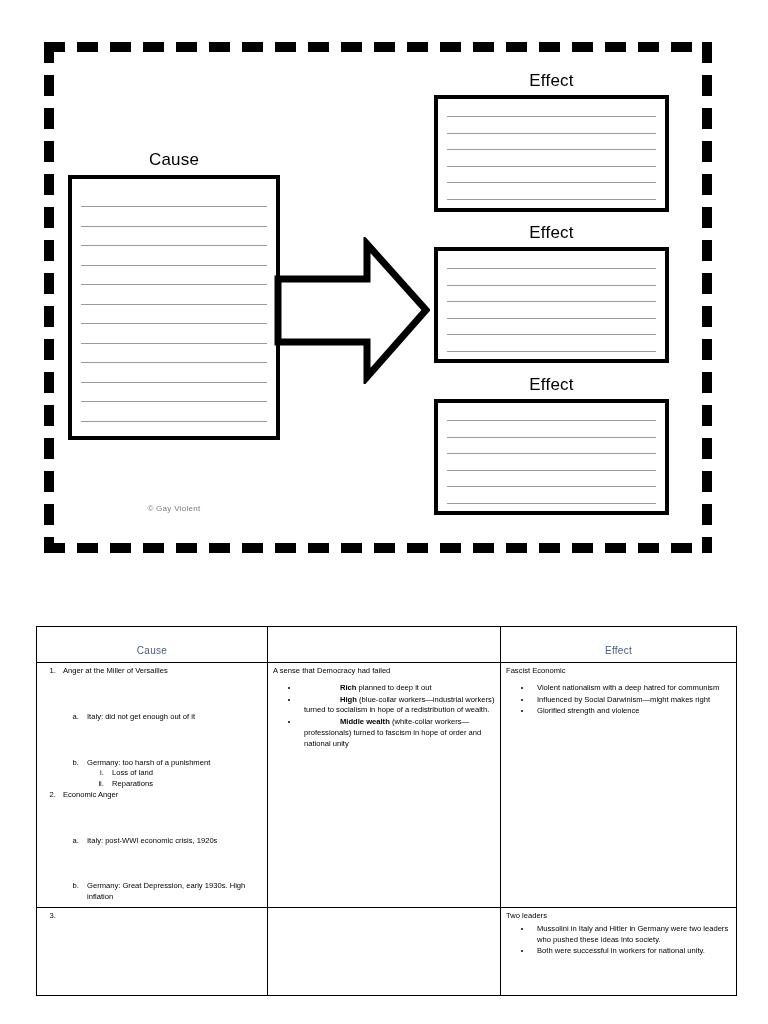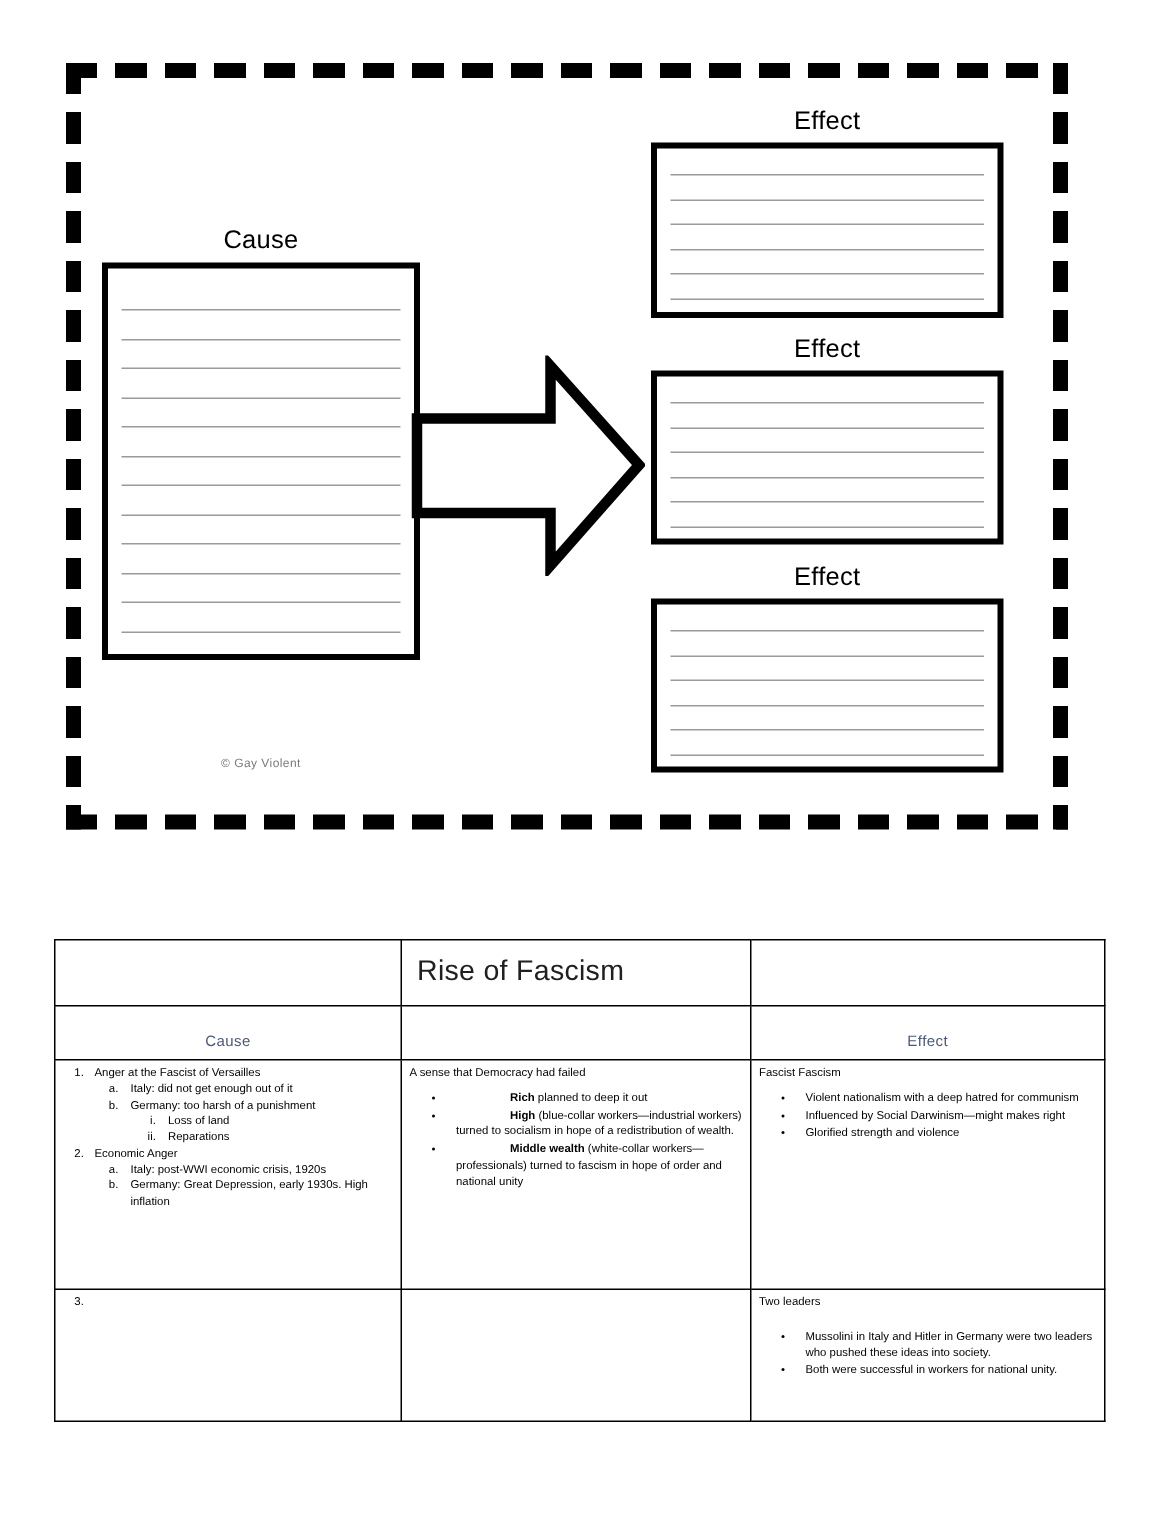--- a/index.html
+++ b/index.html
@@ -158,35 +158,35 @@
     margin: 0 0 0 16px;
     padding: 0;
     list-style: decimal;
   }
   ol.lvl1 > li { margin: 0 0 0 0; padding-left: 5px; }
   ol.lvl2 {
     margin: 0 0 0 18px;
     padding: 0;
     list-style: lower-alpha;
   }
-  ol.lvl2 > li { padding-left: 6px; }
+  ol.lvl2 > li { padding-left: 6px; margin-top: 35px; }
   ol.lvl3 {
     margin: 0 0 0 19px;
     padding: 0;
     list-style: lower-roman;
   }
   ol.lvl3 > li { padding-left: 6px; }
 
   ul.bul {
     margin: 6px 0 0 0;
     padding-left: 26px;
     list-style: disc;
   }
   ul.bul > li { margin-bottom: 1px; padding-left: 5px; }
-  ul.bul.tight { margin-top: 12px; }
+  ul.bul.tight { margin-top: 2px; }
   .lead { margin: 0; }
   .b { font-weight: bold; padding-left: 36px; }
 </style>
 </head>
 <body>
 
 <div id="organizer">
 
   <div class="dash-edge" id="dash-top"></div>
   <div class="dash-edge" id="dash-bottom"></div>
@@ -255,45 +255,38 @@
   <div id="credit">© Gay Violent</div>
 </div>
 
 <table id="notes-table">
   <colgroup>
     <col class="col-a">
       <col class="col-b">
       <col class="col-c">
   </colgroup>
   <tbody>
-    <tr>
-      <td class="title-cell"></td>
-      <td class="title-cell">
-        <span class="title-text">Rise of Fascism</span>
-      </td>
-      <td class="title-cell"></td>
-    </tr>
 
     <tr>
       <td class="head-cell">
         <span class="head-text">Cause</span>
       </td>
       <td class="head-cell">
         <span class="head-text"></span>
       </td>
       <td class="head-cell">
         <span class="head-text">Effect</span>
       </td>
     </tr>
 
     <tr>
       <td class="body-cell">
         <ol class="lvl1">
           <li>
-            <span>Anger at the Fascist of Versailles</span>
+            <span>Anger at the Miller of Versailles</span>
             <ol class="lvl2">
               <li>
                 <span>Italy: did not get enough out of it</span>
               </li>
               <li>
                 <span>Germany: too harsh of a punishment</span>
                 <ol class="lvl3">
                   <li>
                     <span>Loss of land</span>
                   </li>
@@ -327,21 +320,21 @@
           <li>
             <span class="b">High</span><span> (blue-collar workers—industrial workers) turned to socialism in hope of a redistribution of wealth.</span>
           </li>
           <li>
             <span class="b">Middle wealth</span><span> (white-collar workers—professionals) turned to fascism in hope of order and national unity</span>
           </li>
         </ul>
       </td>
 
       <td class="body-cell">
-        <p class="lead">Fascist Fascism</p>
+        <p class="lead">Fascist Economic</p>
         <ul class="bul">
           <li>Violent nationalism with a deep hatred for communism</li>
           <li>Influenced by Social Darwinism—might makes right</li>
           <li>Glorified strength and violence</li>
         </ul>
       </td>
     </tr>
 
     <tr>
       <td class="body-cell-2">

